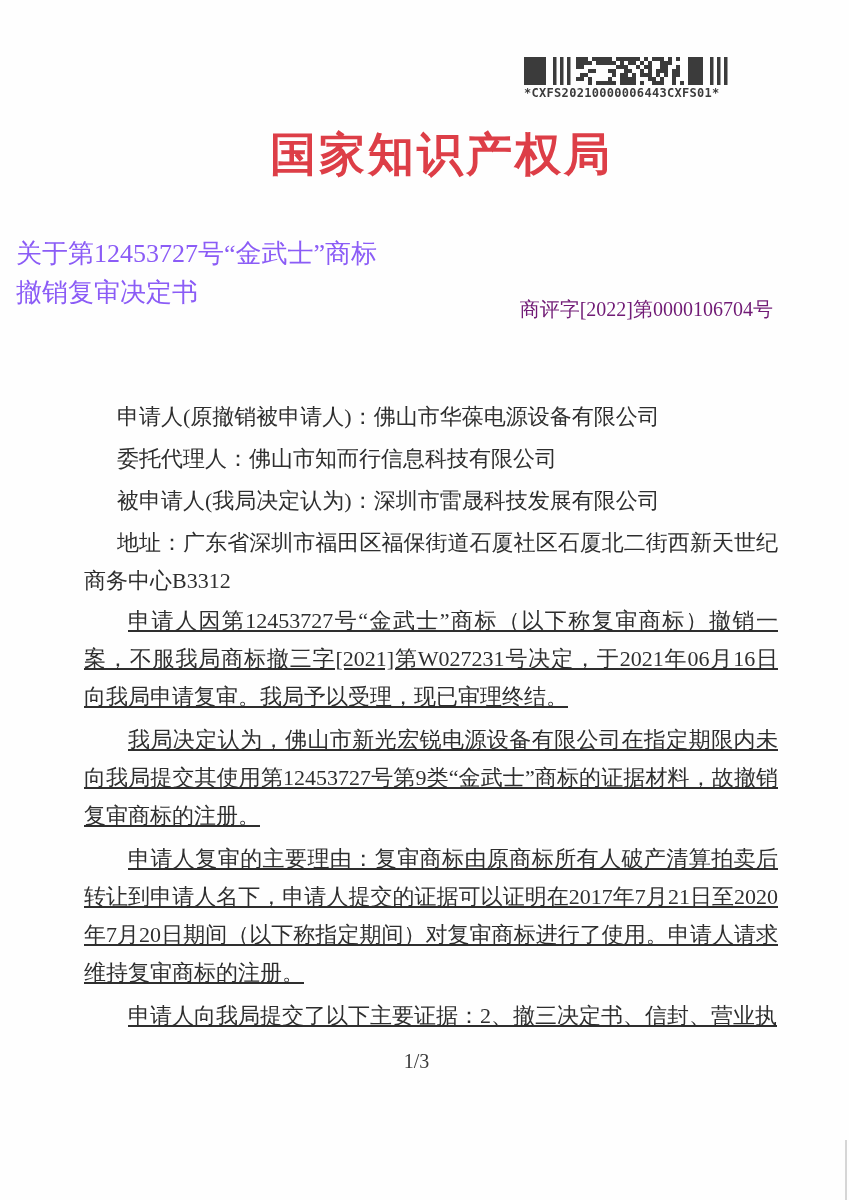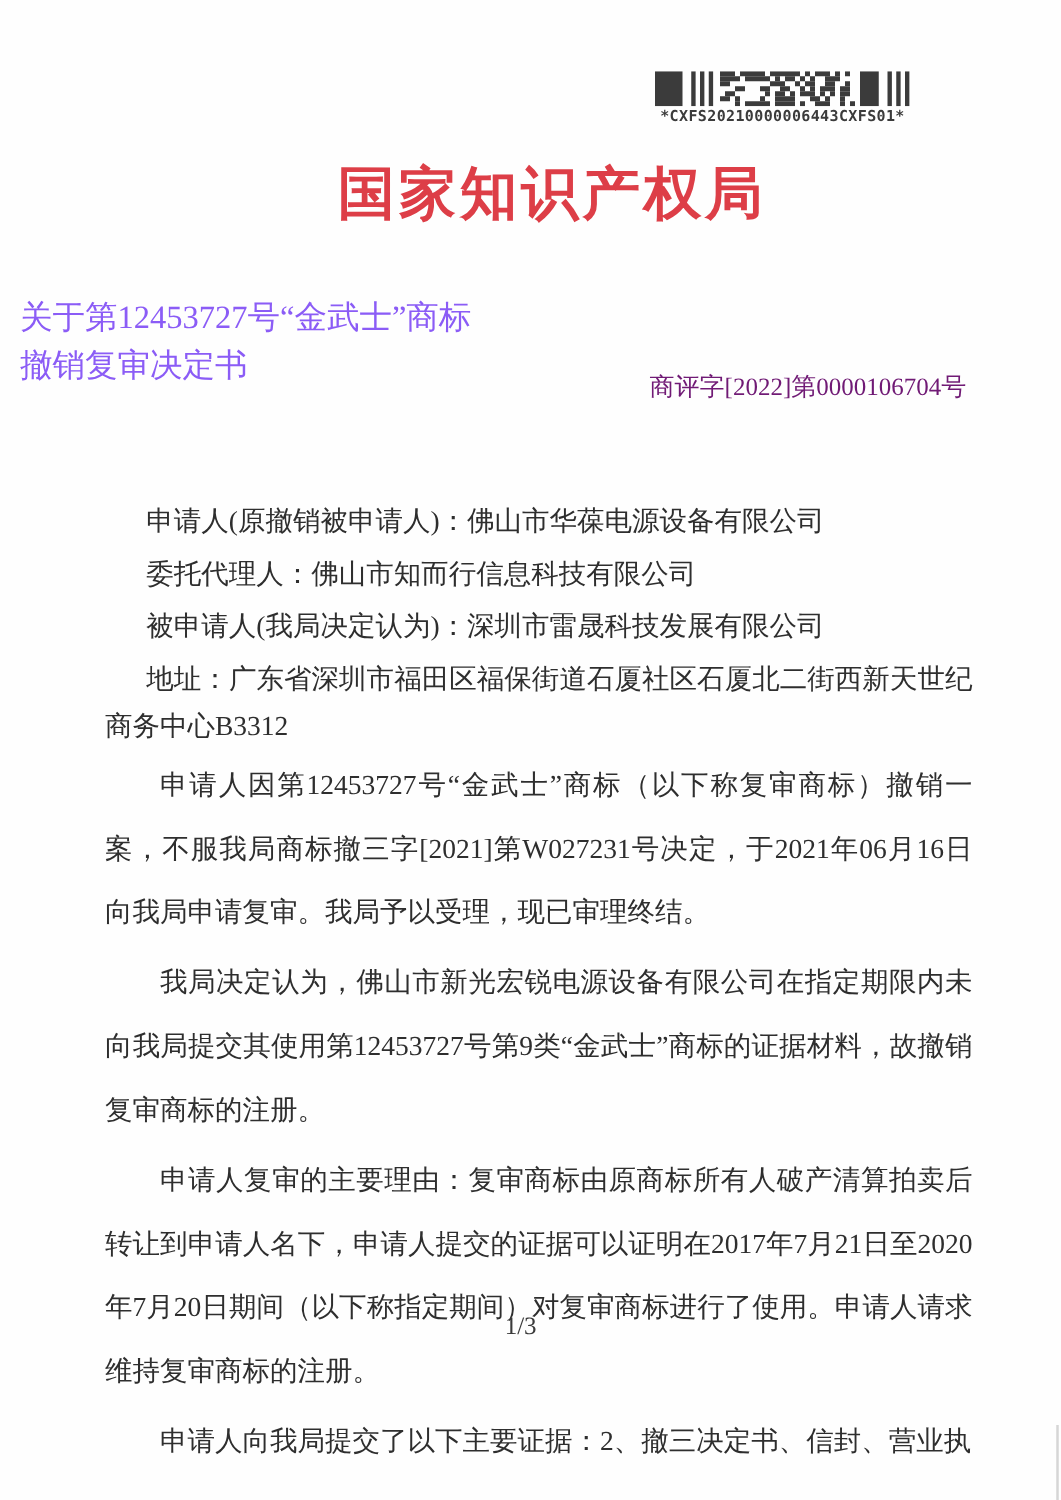--- a/index.html
+++ b/index.html
@@ -15,21 +15,20 @@
     overflow: hidden;
     font-family: "Liberation Serif", "DejaVu Serif", serif;
     color: #2e2e2e;
   }
   
   .barcode {
     position: absolute;
     top: 57px;
     left: 524px;
     width: 204px;
-    text-align: center;
   }
   .barcode svg { display: block; }
   .barcode svg rect { fill: #3b3b3b; }
   .barcode-text {
     margin-top: 1px;
     font-family: "DejaVu Sans Mono", monospace;
     font-weight: bold;
     font-size: 12px;
     letter-spacing: 0.3px;
     color: #3b3b3b;
@@ -89,23 +88,24 @@
   
   .body-text {
     position: absolute;
     top: 602px;
     left: 84px;
     width: 694px;
   }
   .body-text p {
     margin: 0 0 5px 0;
     font-size: 22px;
-    line-height: 51px;
+    line-height: 38px;
     text-indent: 2em;
     text-align: justify;
+    text-decoration: underline;
   }
   
   .footer {
     position: absolute;
     top: 1050px;
     left: 0;
     width: 100%;
     text-align: center;
     transform: translateX(-8px);
     font-size: 20px;

